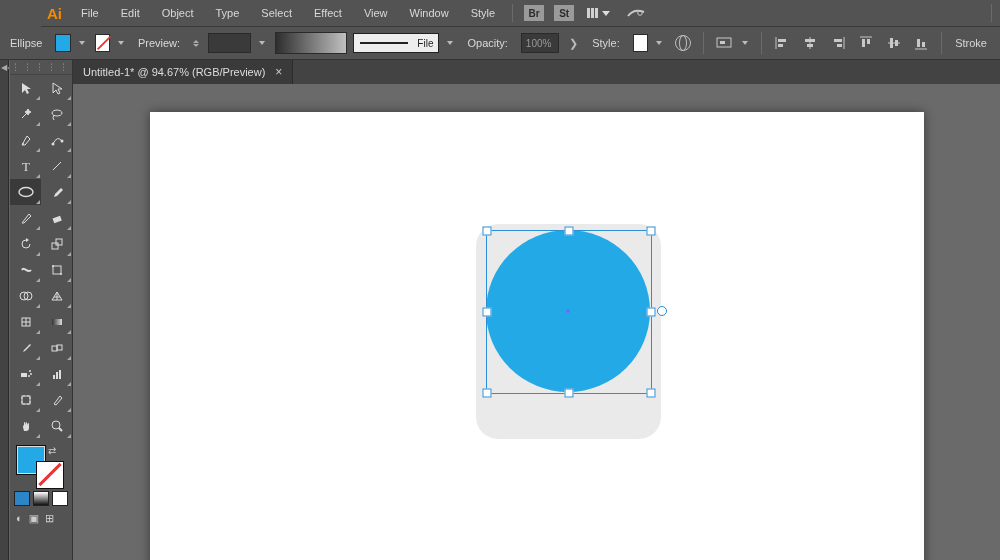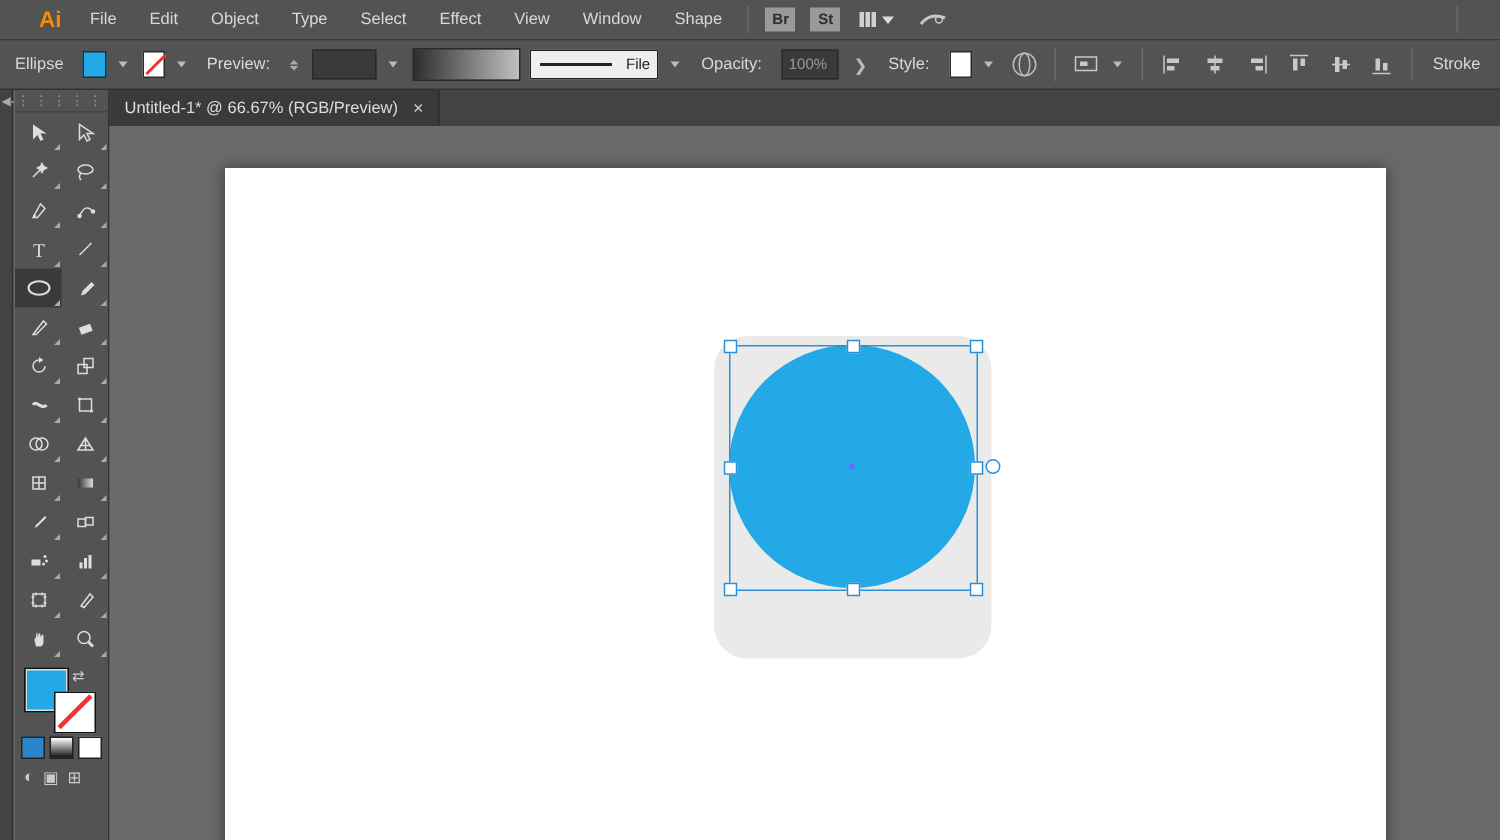--- a/index.html
+++ b/index.html
@@ -1,16 +1,16 @@
 <!DOCTYPE html>
 <html><head>
 <meta charset="utf-8">
 <style>
   html,body{margin:0;padding:0;width:1000px;height:560px;background:#535353;font-family:"Segoe UI",Arial,sans-serif;font-size:11px;color:#e8e8e8;overflow:hidden;}
-  .menubar{height:26px;background:#535353;display:flex;align-items:center;padding:0 24px;gap:4px;border-bottom:1px solid #393939;}
+  .menubar{height:26px;background:#535353;display:flex;align-items:center;padding:0 4px;gap:4px;border-bottom:1px solid #393939;margin-left:41px;}
   .ai-logo{color:#f58c00;font-weight:bold;font-size:15px;padding:0 6px 0 2px;}
   .menu-item{padding:3px 9px;color:#d9d9d9;cursor:default;}
   .menu-spacer{flex:1;}
   .menu-badge{width:20px;height:16px;background:#9a9a9a;color:#2d2d2d;font-size:10px;font-weight:bold;display:flex;align-items:center;justify-content:center;margin:0 3px;}
   .menu-tog{display:flex;align-items:center;margin:0 6px;}
   .menu-tog .bars{display:flex;gap:1px;margin-right:4px;}
   .menu-tog .bars span{width:3px;height:10px;background:#d0d0d0;}
   .menu-tog .tri{width:0;height:0;border-left:4px solid transparent;border-right:4px solid transparent;border-top:5px solid #ddd;}
   .menu-swoosh{width:20px;height:14px;margin:0 6px;}
   .menu-divider{width:1px;height:18px;background:#6a6a6a;margin:0 4px;}
@@ -73,21 +73,21 @@
 <div class="menubar">
   <div class="ai-logo">Ai</div>
   <div class="menu-item">File</div>
   <div class="menu-item">Edit</div>
   <div class="menu-item">Object</div>
   <div class="menu-item">Type</div>
   <div class="menu-item">Select</div>
   <div class="menu-item">Effect</div>
   <div class="menu-item">View</div>
   <div class="menu-item">Window</div>
-  <div class="menu-item">Shape</div>
+  <div class="menu-item">Style</div>
   <div class="menu-divider"></div>
   <div class="menu-badge">Br</div>
   <div class="menu-badge">St</div>
   <div class="menu-tog">
     <div class="bars">
         <span></span>
         <span></span>
         <span></span>
       </div>
       <div class="tri"></div>
@@ -425,21 +425,21 @@
     <div class="miscicons">
       <span>◐</span>
       <span>▣</span>
       <span>⊞</span>
     </div>
   </div>
 
   <div class="canvas-area">
     <div class="tabbar">
       <div class="doc-tab">
-        <span>Untitled-1* @ 66.67% (RGB/Preview)</span>
+        <span>Untitled-1* @ 94.67% (RGB/Preview)</span>
         <span class="close">×</span>
       </div>
     </div>
     <div class="viewport">
       <div class="artboard">
         <div class="card"></div>
         <div class="ellipse"></div>
         <div class="sel-box">
           <div class="h" style="left:0;top:0"></div>
           <div class="h" style="left:50%;top:0"></div>

